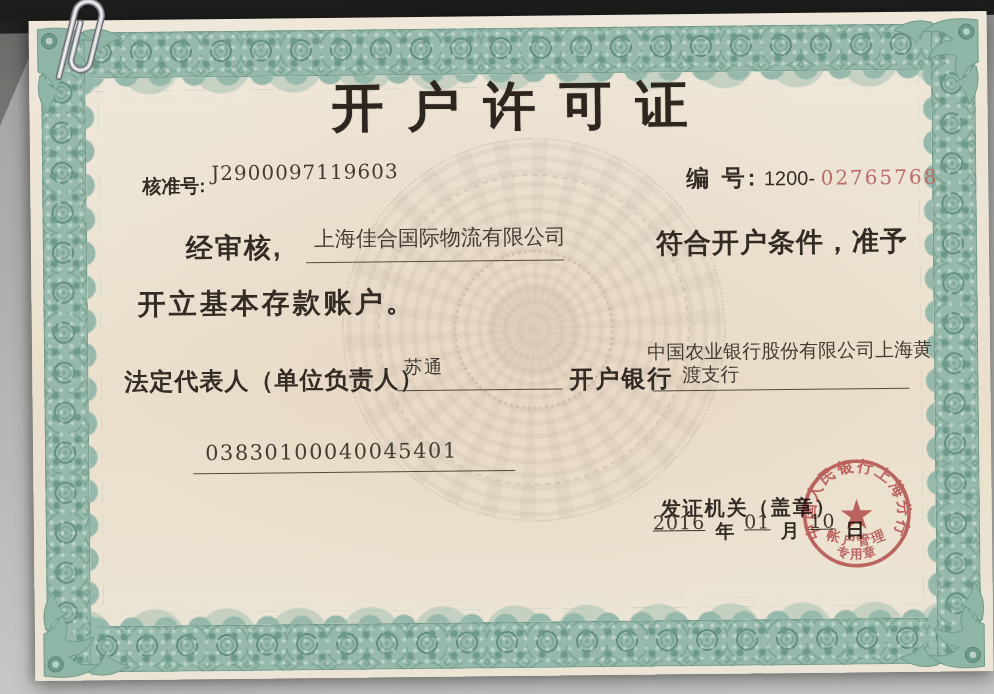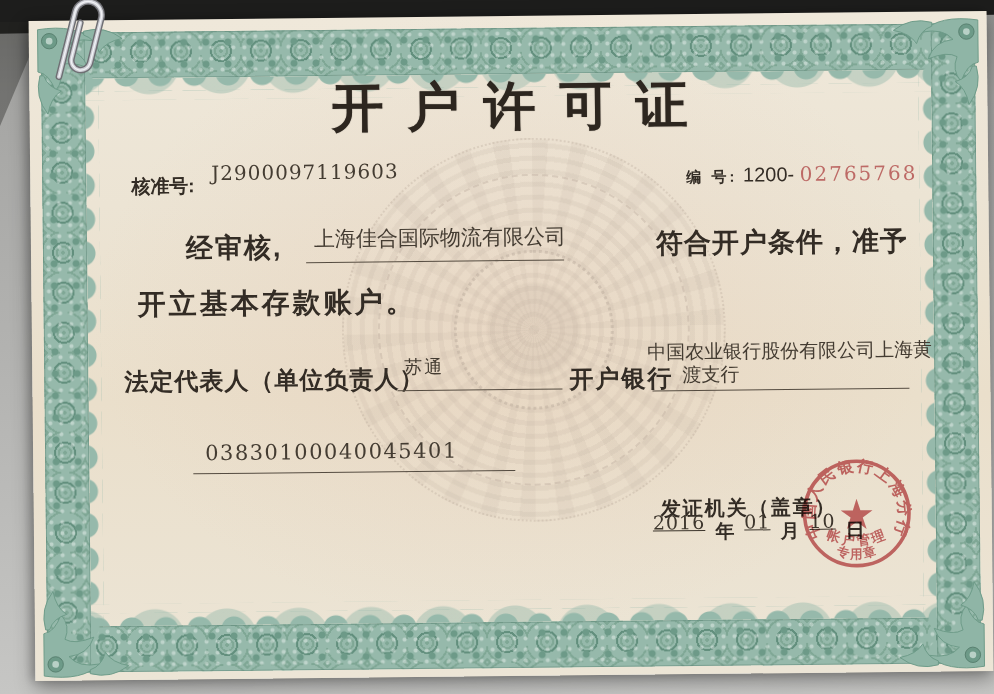--- a/index.html
+++ b/index.html
@@ -67,24 +67,24 @@
   
   .t{position:absolute;white-space:nowrap;color:#332c25;}
   .title{left:0;top:56px;width:100%;padding-left:26px;box-sizing:border-box;text-align:center;
     font-family:"DejaVu Serif","Liberation Serif",serif;font-weight:700;font-size:52px;letter-spacing:24px;color:#2d261f;
     text-shadow:0 0 1px rgba(45,38,31,.6);}
   .lbl{font-weight:700;}
   .val{font-family:"DejaVu Serif","Liberation Serif",serif;color:#443c32;}
   .underline{position:absolute;border-bottom:1.6px solid #554c41;height:0;}
   .red{color:#bd6a66;letter-spacing:2px;}
 
-  .approval-label{left:101px;top:154px;font-size:19px;}
+  .approval-label{left:112px;top:154px;font-size:19px;}
   .approval-value{left:181px;top:142px;font-size:20px;letter-spacing:1px;}
   .serial{left:656px;top:149px;font-size:20px;}
-  .serial .lbl{font-size:15px;letter-spacing:3px;}
+  .serial .lbl{font-size:23px;letter-spacing:3px;}
 
   .review-prefix{left:155px;top:211px;font-size:27px;letter-spacing:2px;}
   .company{left:283px;top:207px;font-size:21px;}
   .review-suffix{left:625px;top:211px;font-size:27px;letter-spacing:1px;}
   .account-type{left:106px;top:266px;font-size:28px;letter-spacing:3px;}
 
   .legalrep-label{left:92px;top:346px;font-size:24px;letter-spacing:1px;}
   .legalrep-name{left:372px;top:338px;font-size:18px;letter-spacing:2px;}
   .bank-label{left:537px;top:348px;font-size:24px;letter-spacing:2px;}
   .bank-line1{left:615px;top:325px;font-size:19px;}

